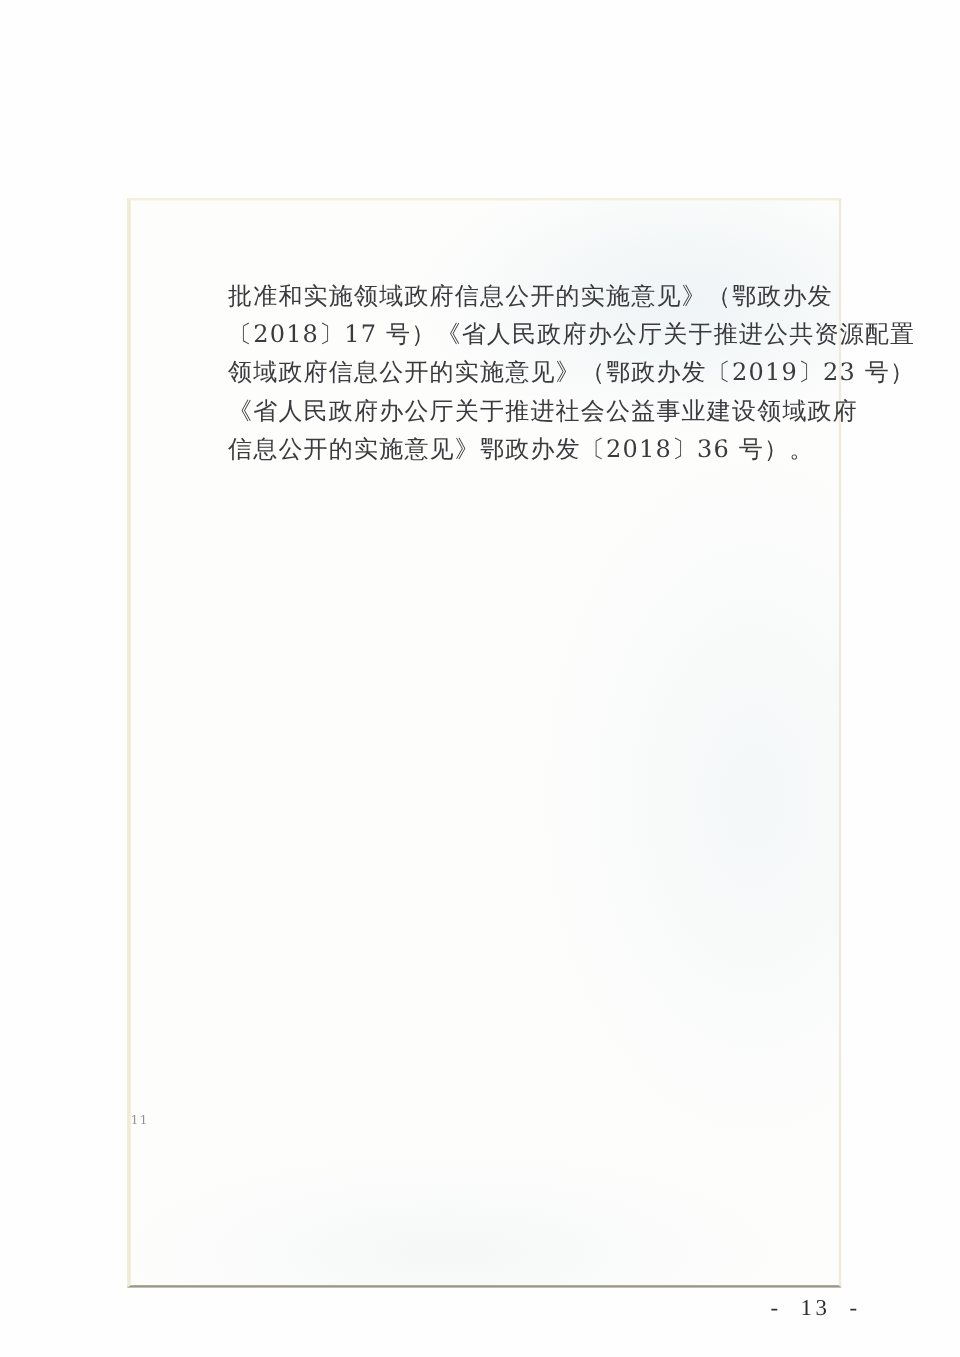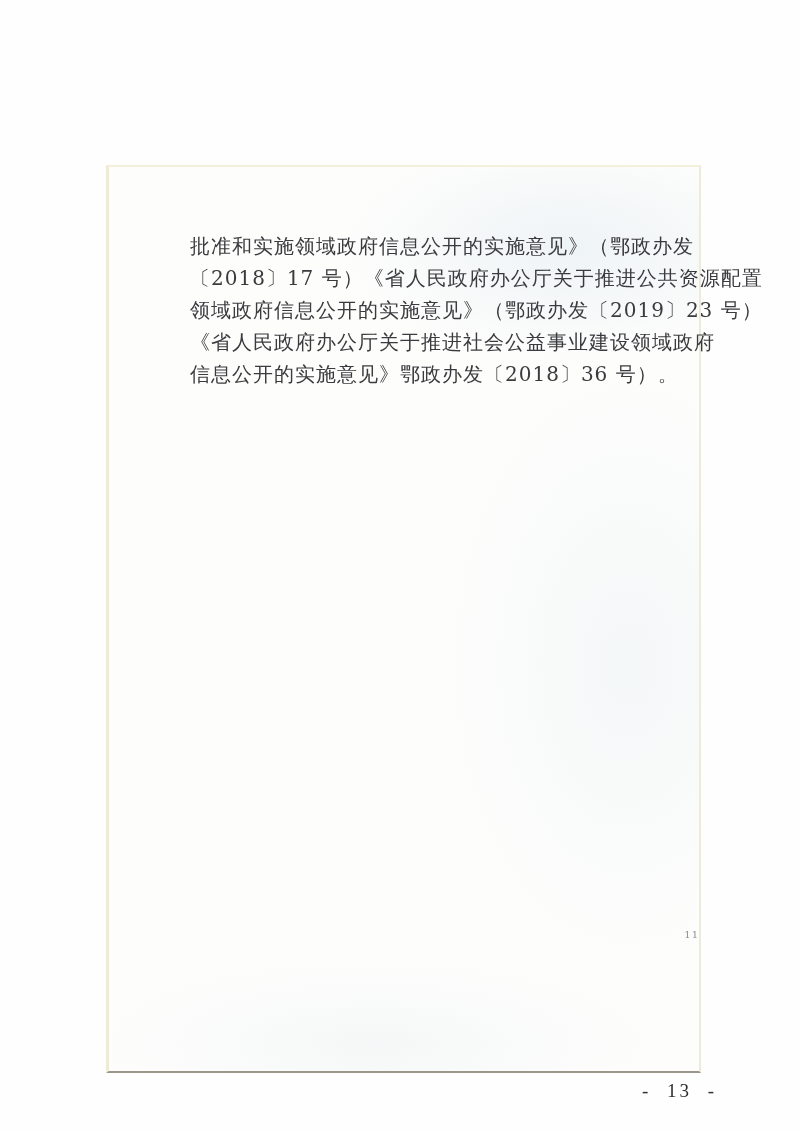--- a/index.html
+++ b/index.html
@@ -48,21 +48,21 @@
     letter-spacing: 1px;
     color: #3b3b3f;
     white-space: nowrap;
     font-family: "DejaVu Serif", "DejaVu Sans", serif;
   }
   .inner-page-number {
     position: absolute;
     left: 0;
     top: 762px;
     width: 100%;
-    text-align: right;
+    text-align: left;
     font-size: 10px;
     letter-spacing: 1px;
     color: #8f8f8f;
     font-family: "DejaVu Serif", serif;
   }
   .outer-page-number {
     position: absolute;
     left: 642px;
     top: 1052px;
     font-size: 19px;

